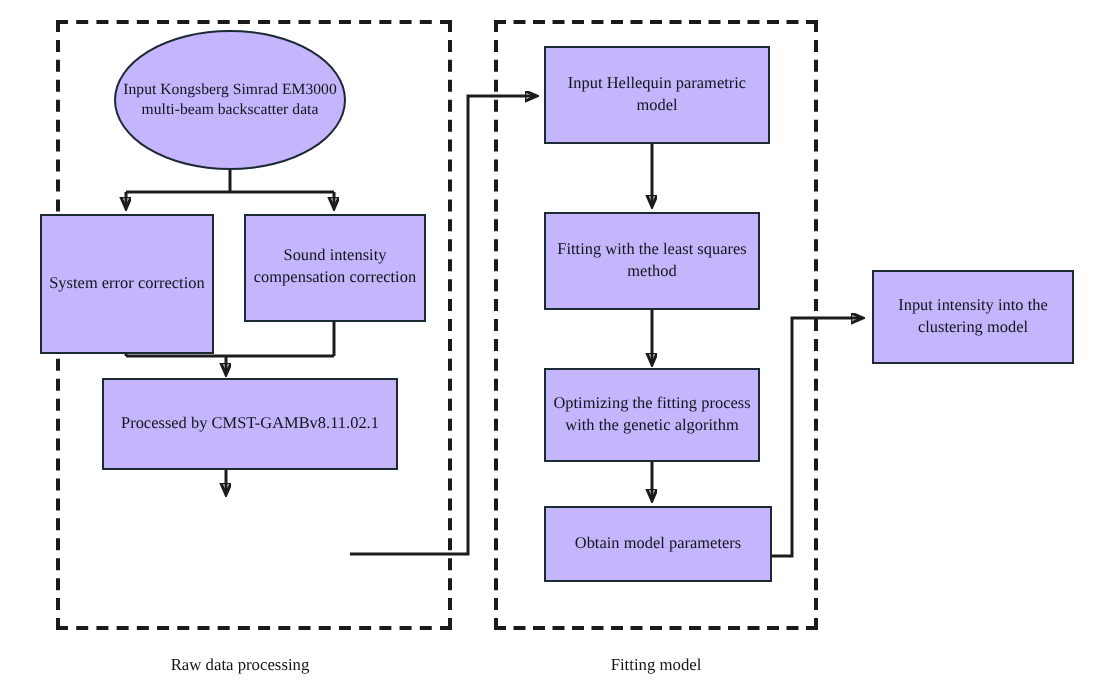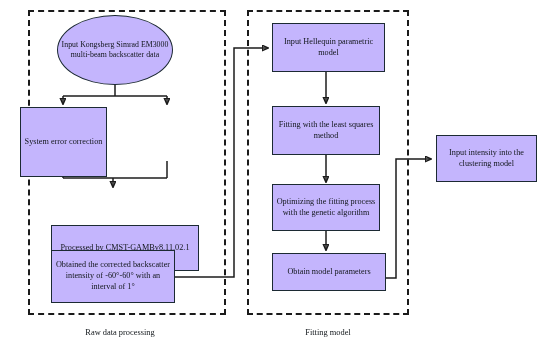--- a/index.html
+++ b/index.html
@@ -95,24 +95,24 @@
 
     <path d="M326,231 L326,250" marker-end="url(#arrow)"></path>
 
     <path d="M386,278 L396,278 L396,159 L431,159" marker-end="url(#arrow)"></path>
   </svg>
 
   <div class="node ellipse" style="left:57px; top:15px; width:116px; height:70px; font-size:7.8px;">Input Kongsberg Simrad EM3000 multi-beam backscatter data</div>
 
   <div class="node" style="left:20px; top:107px; width:87px; height:70px;">System error correction</div>
 
+  <div class="node" style="left:122px; top:107px; width:91px; height:54px;">Sound intensity compensation correction</div>
 
-  <div class="node" style="left:51px; top:189px; width:148px; height:46px;margin-top:36px;">Processed by CMST-GAMBv8.11.02.1</div>
+  <div class="node" style="left:51px; top:189px; width:148px; height:46px;">Processed by CMST-GAMBv8.11.02.1</div>
 
-  <div class="node" style="left:51px; top:250px; width:124px; height:53px;">Obtained the corrected backscatter intensity of -60°-60° with an interval of 1°</div>
 
   <div class="node" style="left:272px; top:23px; width:113px; height:49px;">Input Hellequin parametric model</div>
 
   <div class="node" style="left:272px; top:184px; width:108px; height:47px;">Optimizing the fitting process  with the genetic algorithm</div>
 
   <div class="node" style="left:272px; top:106px; width:108px; height:49px;">Fitting with the least squares method</div>
 
   <div class="node" style="left:272px; top:253px; width:114px; height:38px;">Obtain model parameters</div>
 
   <div class="node" style="left:436px; top:135px; width:101px; height:47px;">Input intensity into the clustering model</div>

